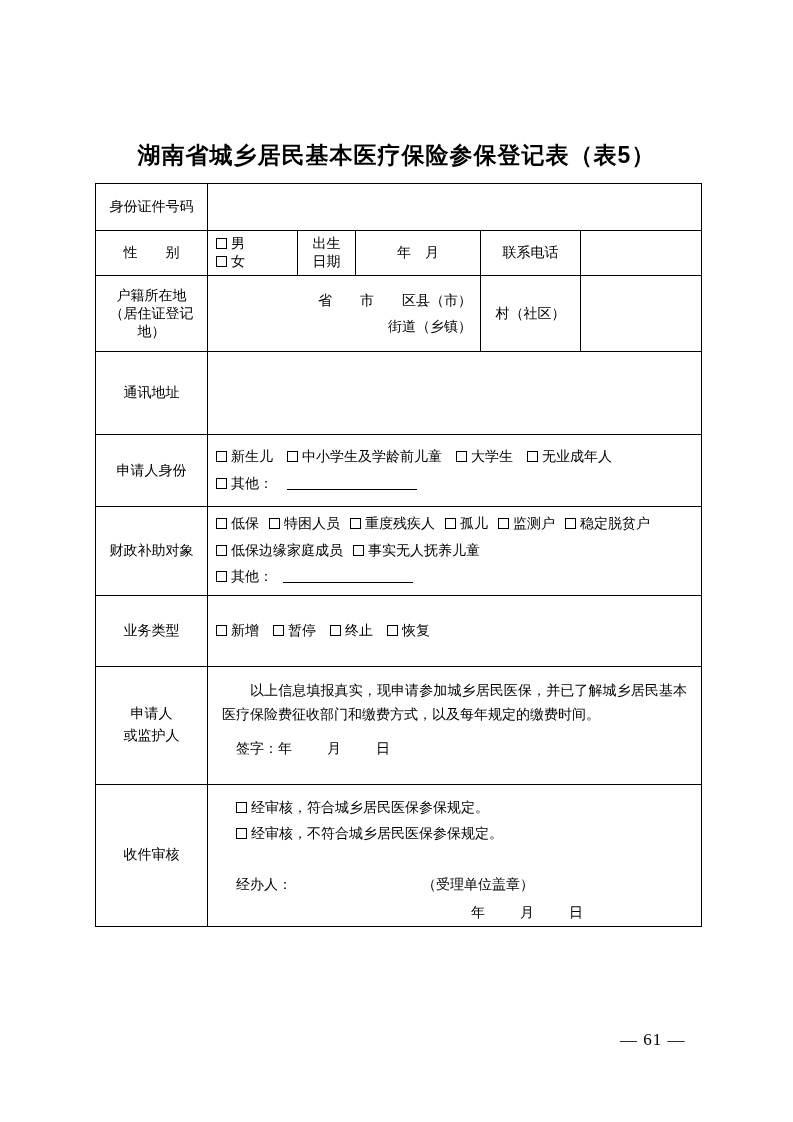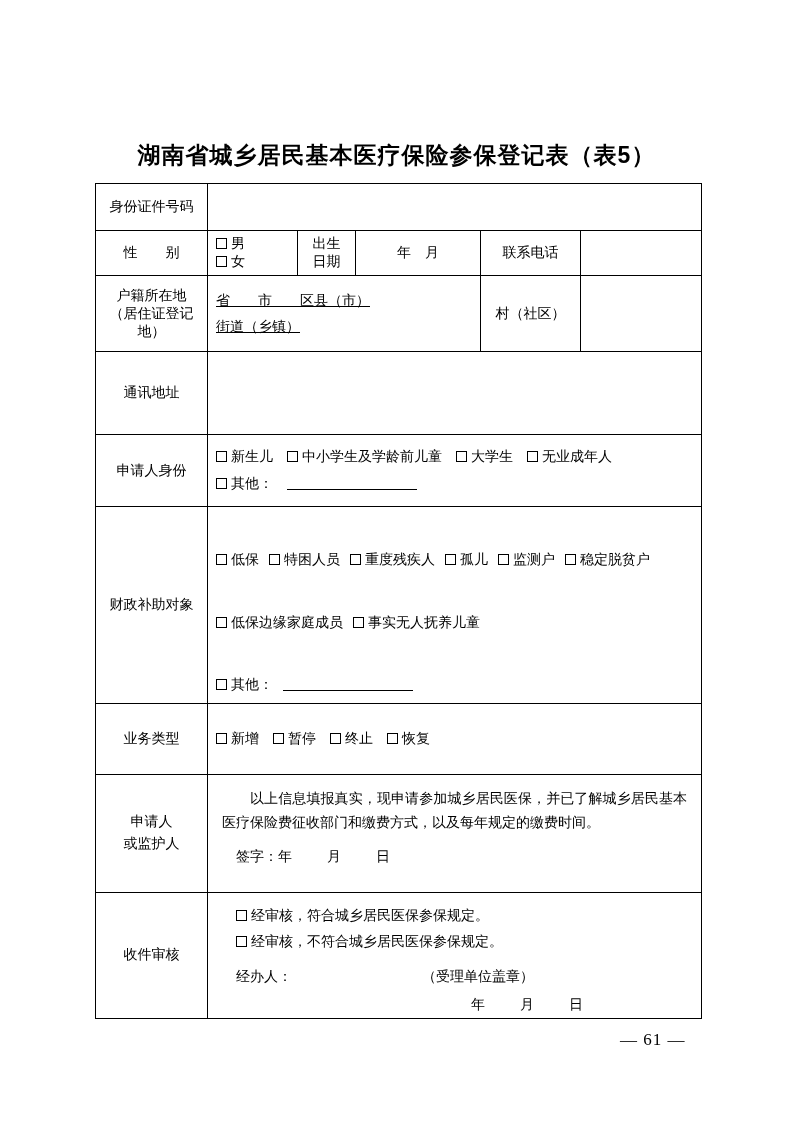--- a/index.html
+++ b/index.html
@@ -24,38 +24,38 @@
   .pre { white-space:pre-wrap; }
   .h48{height:48px}.h47{height:47px}.h45{height:45px}.h76{height:76px}
   .h83{height:83px}.h72{height:72px}.h78{height:78px}.h71{height:71px}
   .h118{height:118px}.h112{height:112px}
   .cb {
     display:inline-block; width:11px; height:11px;
     border:1px solid #000; margin-right:4px; vertical-align:-1px;
     background:#fff;
   }
   .opt { margin-right:14px; white-space:nowrap; display:inline-block; }
-  .tight .opt { margin-right:10px;margin-top:36px; }
+  .tight .opt { margin-right:10px; }
   .optline { line-height:1.9; }
   .blank {
     display:inline-block; width:130px; height:13px;
     border-bottom:1px solid #000; vertical-align:-2px;
   }
-  .res-line { text-align:left; line-height:1.8;text-decoration:underline; }
+  .res-line { text-align:right; line-height:1.8; }
   .decl-cell { vertical-align:top; }
   .decl {
     text-indent:2em; line-height:1.7; padding:8px 6px 0 6px;
     text-align:justify;
   }
   .sig-line {
     display:flex; 
     padding:14px 100px 6px 20px;
   }
   .rev-line { padding-left:20px; line-height:1.9; }
-  .handler-line { display:flex; padding-left:20px; margin-top:12px; }
+  .handler-line { display:flex; padding-left:20px; margin-top:28px; }
   .seal { margin-left:130px; }
   .rev-date { padding-left:255px; margin-top:10px; }
   .page-number {
     position:absolute; top:1030px; left:620px;
     font-size:17px; letter-spacing:1px;
   }
   .two-line div { line-height:1.6; }
 </style>
 </head>
 <body>

